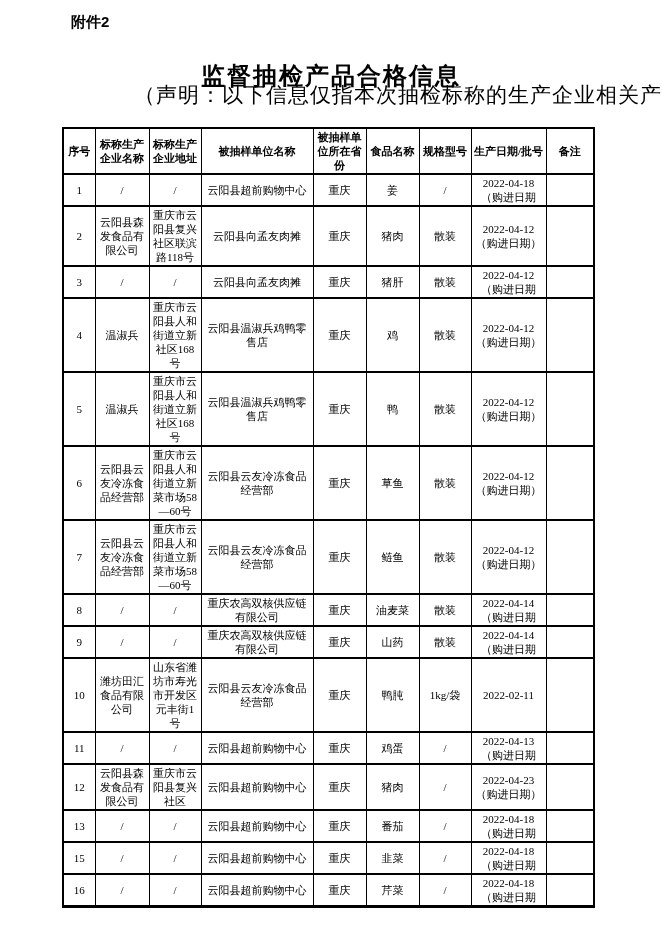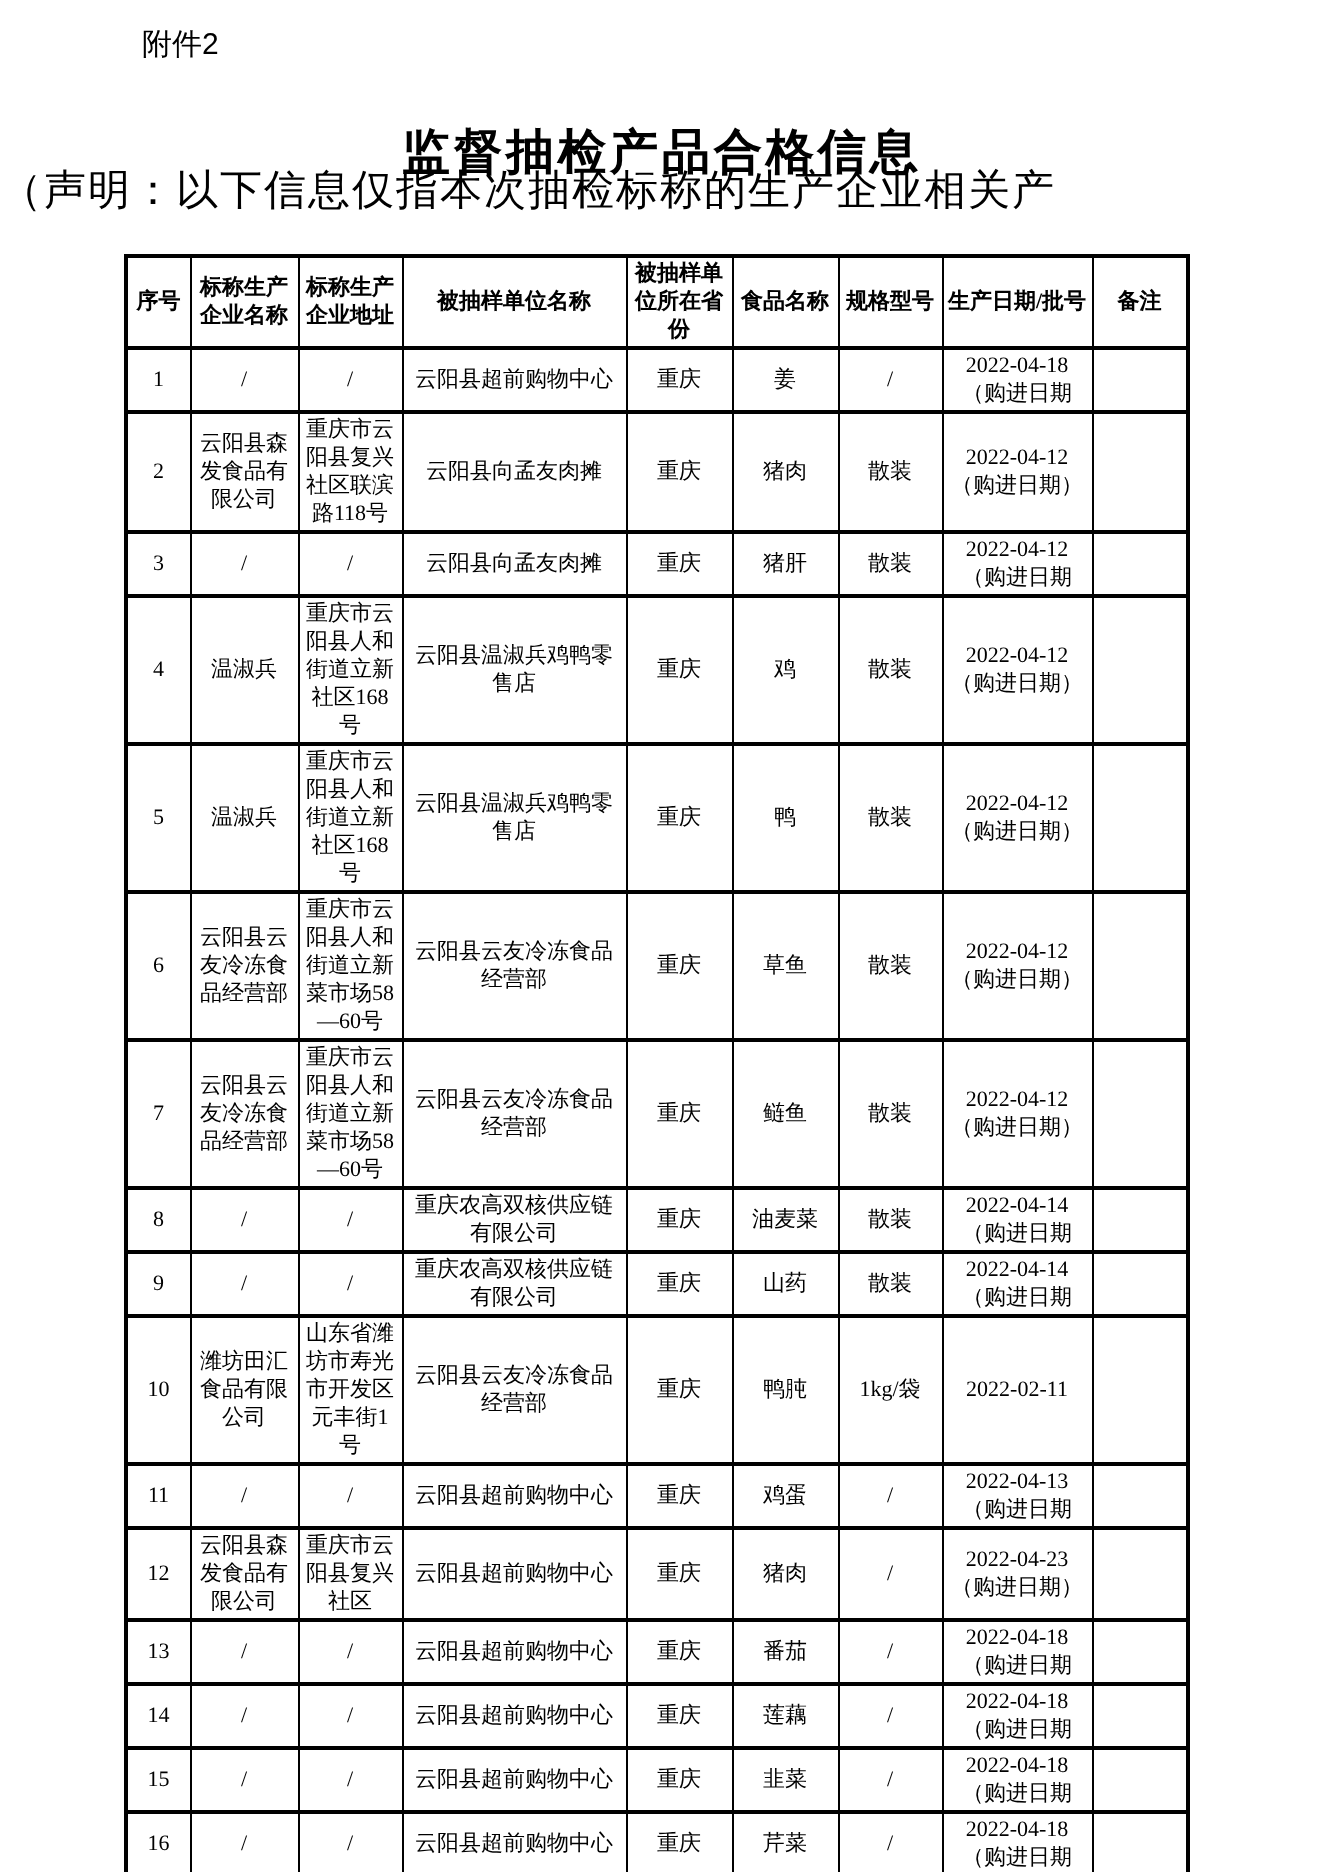--- a/index.html
+++ b/index.html
@@ -14,21 +14,21 @@
     background: #ffffff;
     color: #000000;
     font-family: "Liberation Serif", "DejaVu Serif", serif;
     overflow: hidden;
   }
   .attachment {
     position: absolute;
     left: 57px;
     top: 13px;
     font-family: "Liberation Sans", "DejaVu Sans", sans-serif;
-    font-weight: 400;
+    font-weight: 700;
     font-size: 15px;
     padding-left: 14px;
   }
   .doc-title {
     position: absolute;
     left: 0;
     right: 0;
     top: 48px;
     text-align: center;
     font-size: 24px;
@@ -36,21 +36,21 @@
     letter-spacing: 2px;
     margin-top: 12px;
   }
   .subtitle {
     position: absolute;
     left: 0;
     right: 0;
     top: 82px;
     height: 45px;            
     overflow: hidden;
-    text-align: left;
+    text-align: right;
     font-size: 21px;
     line-height: 27px;
     font-weight: 400;
     letter-spacing: 1px;
   }
   table.grid {
     position: absolute;
     left: 62px;
     top: 127px;
     width: 531px;
@@ -260,31 +260,20 @@
           <td>/</td>
           <td>/</td>
           <td>云阳县超前购物中心</td>
           <td>重庆</td>
           <td>番茄</td>
           <td class="thick-left">/</td>
           <td>2022-04-18（购进日期</td>
           <td></td>
         </tr>
         <tr>
-          <td>14</td>
-          <td>/</td>
-          <td>/</td>
-          <td>云阳县超前购物中心</td>
-          <td>重庆</td>
-          <td>莲藕</td>
-          <td class="thick-left">/</td>
-          <td>2022-04-18（购进日期</td>
-          <td></td>
-        </tr>
-        <tr>
           <td>15</td>
           <td>/</td>
           <td>/</td>
           <td>云阳县超前购物中心</td>
           <td>重庆</td>
           <td>韭菜</td>
           <td class="thick-left">/</td>
           <td>2022-04-18（购进日期</td>
           <td></td>
         </tr>

